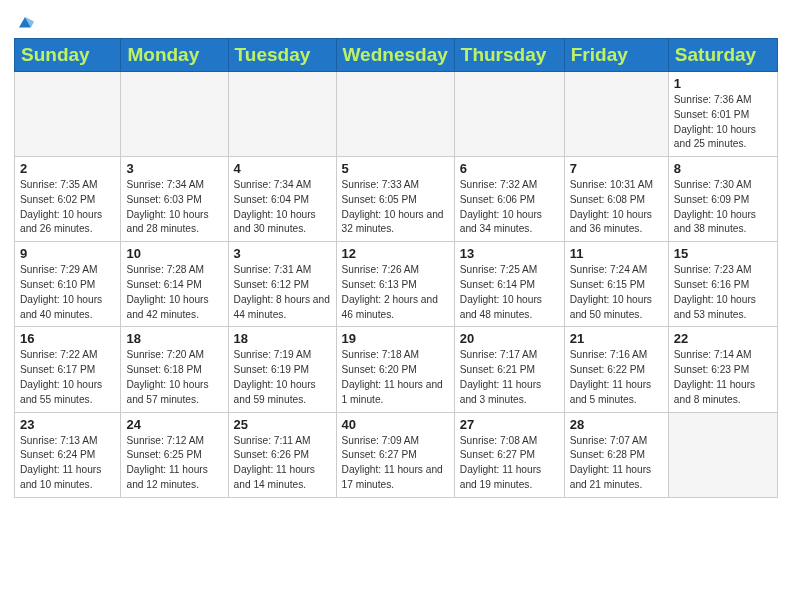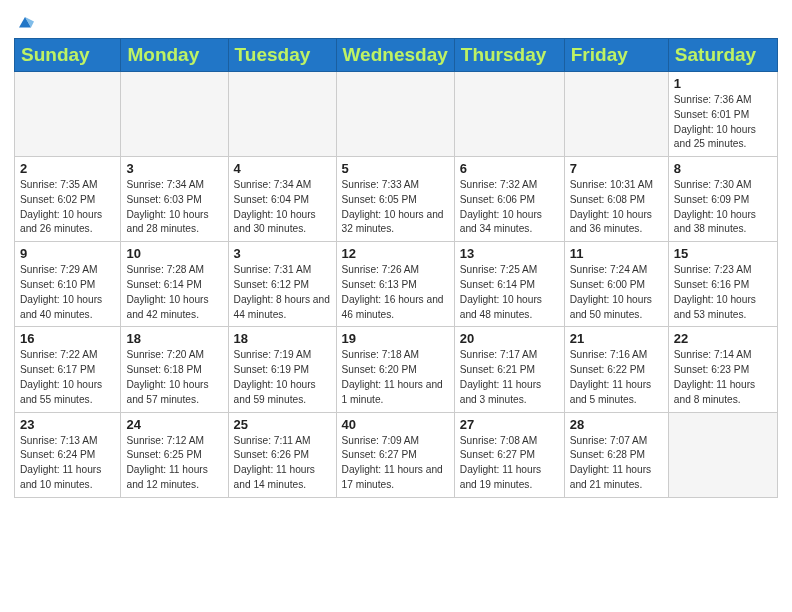--- a/index.html
+++ b/index.html
@@ -180,29 +180,29 @@
           <td>
             <span class="day-num">10</span>
             <div class="day-info"><span>Sunrise: 7:28 AM</span><br><span>Sunset: 6:14 PM</span><br><span>Daylight: 10 hours and 42 minutes.</span></div>
           </td>
           <td>
             <span class="day-num">3</span>
             <div class="day-info"><span>Sunrise: 7:31 AM</span><br><span>Sunset: 6:12 PM</span><br><span>Daylight: 8 hours and 44 minutes.</span></div>
           </td>
           <td>
             <span class="day-num">12</span>
-            <div class="day-info"><span>Sunrise: 7:26 AM</span><br><span>Sunset: 6:13 PM</span><br><span>Daylight: 16 hours and 46 minutes.</span></div>
+            <div class="day-info"><span>Sunrise: 7:26 AM</span><br><span>Sunset: 6:13 PM</span><br><span>Daylight: 2 hours and 46 minutes.</span></div>
           </td>
           <td>
             <span class="day-num">13</span>
             <div class="day-info"><span>Sunrise: 7:25 AM</span><br><span>Sunset: 6:14 PM</span><br><span>Daylight: 10 hours and 48 minutes.</span></div>
           </td>
           <td>
             <span class="day-num">11</span>
-            <div class="day-info"><span>Sunrise: 7:24 AM</span><br><span>Sunset: 6:00 PM</span><br><span>Daylight: 10 hours and 50 minutes.</span></div>
+            <div class="day-info"><span>Sunrise: 7:24 AM</span><br><span>Sunset: 6:15 PM</span><br><span>Daylight: 10 hours and 50 minutes.</span></div>
           </td>
           <td>
             <span class="day-num">15</span>
             <div class="day-info"><span>Sunrise: 7:23 AM</span><br><span>Sunset: 6:16 PM</span><br><span>Daylight: 10 hours and 53 minutes.</span></div>
           </td>
         </tr>
         <tr>
           <td>
             <span class="day-num">16</span>
             <div class="day-info"><span>Sunrise: 7:22 AM</span><br><span>Sunset: 6:17 PM</span><br><span>Daylight: 10 hours and 55 minutes.</span></div>

